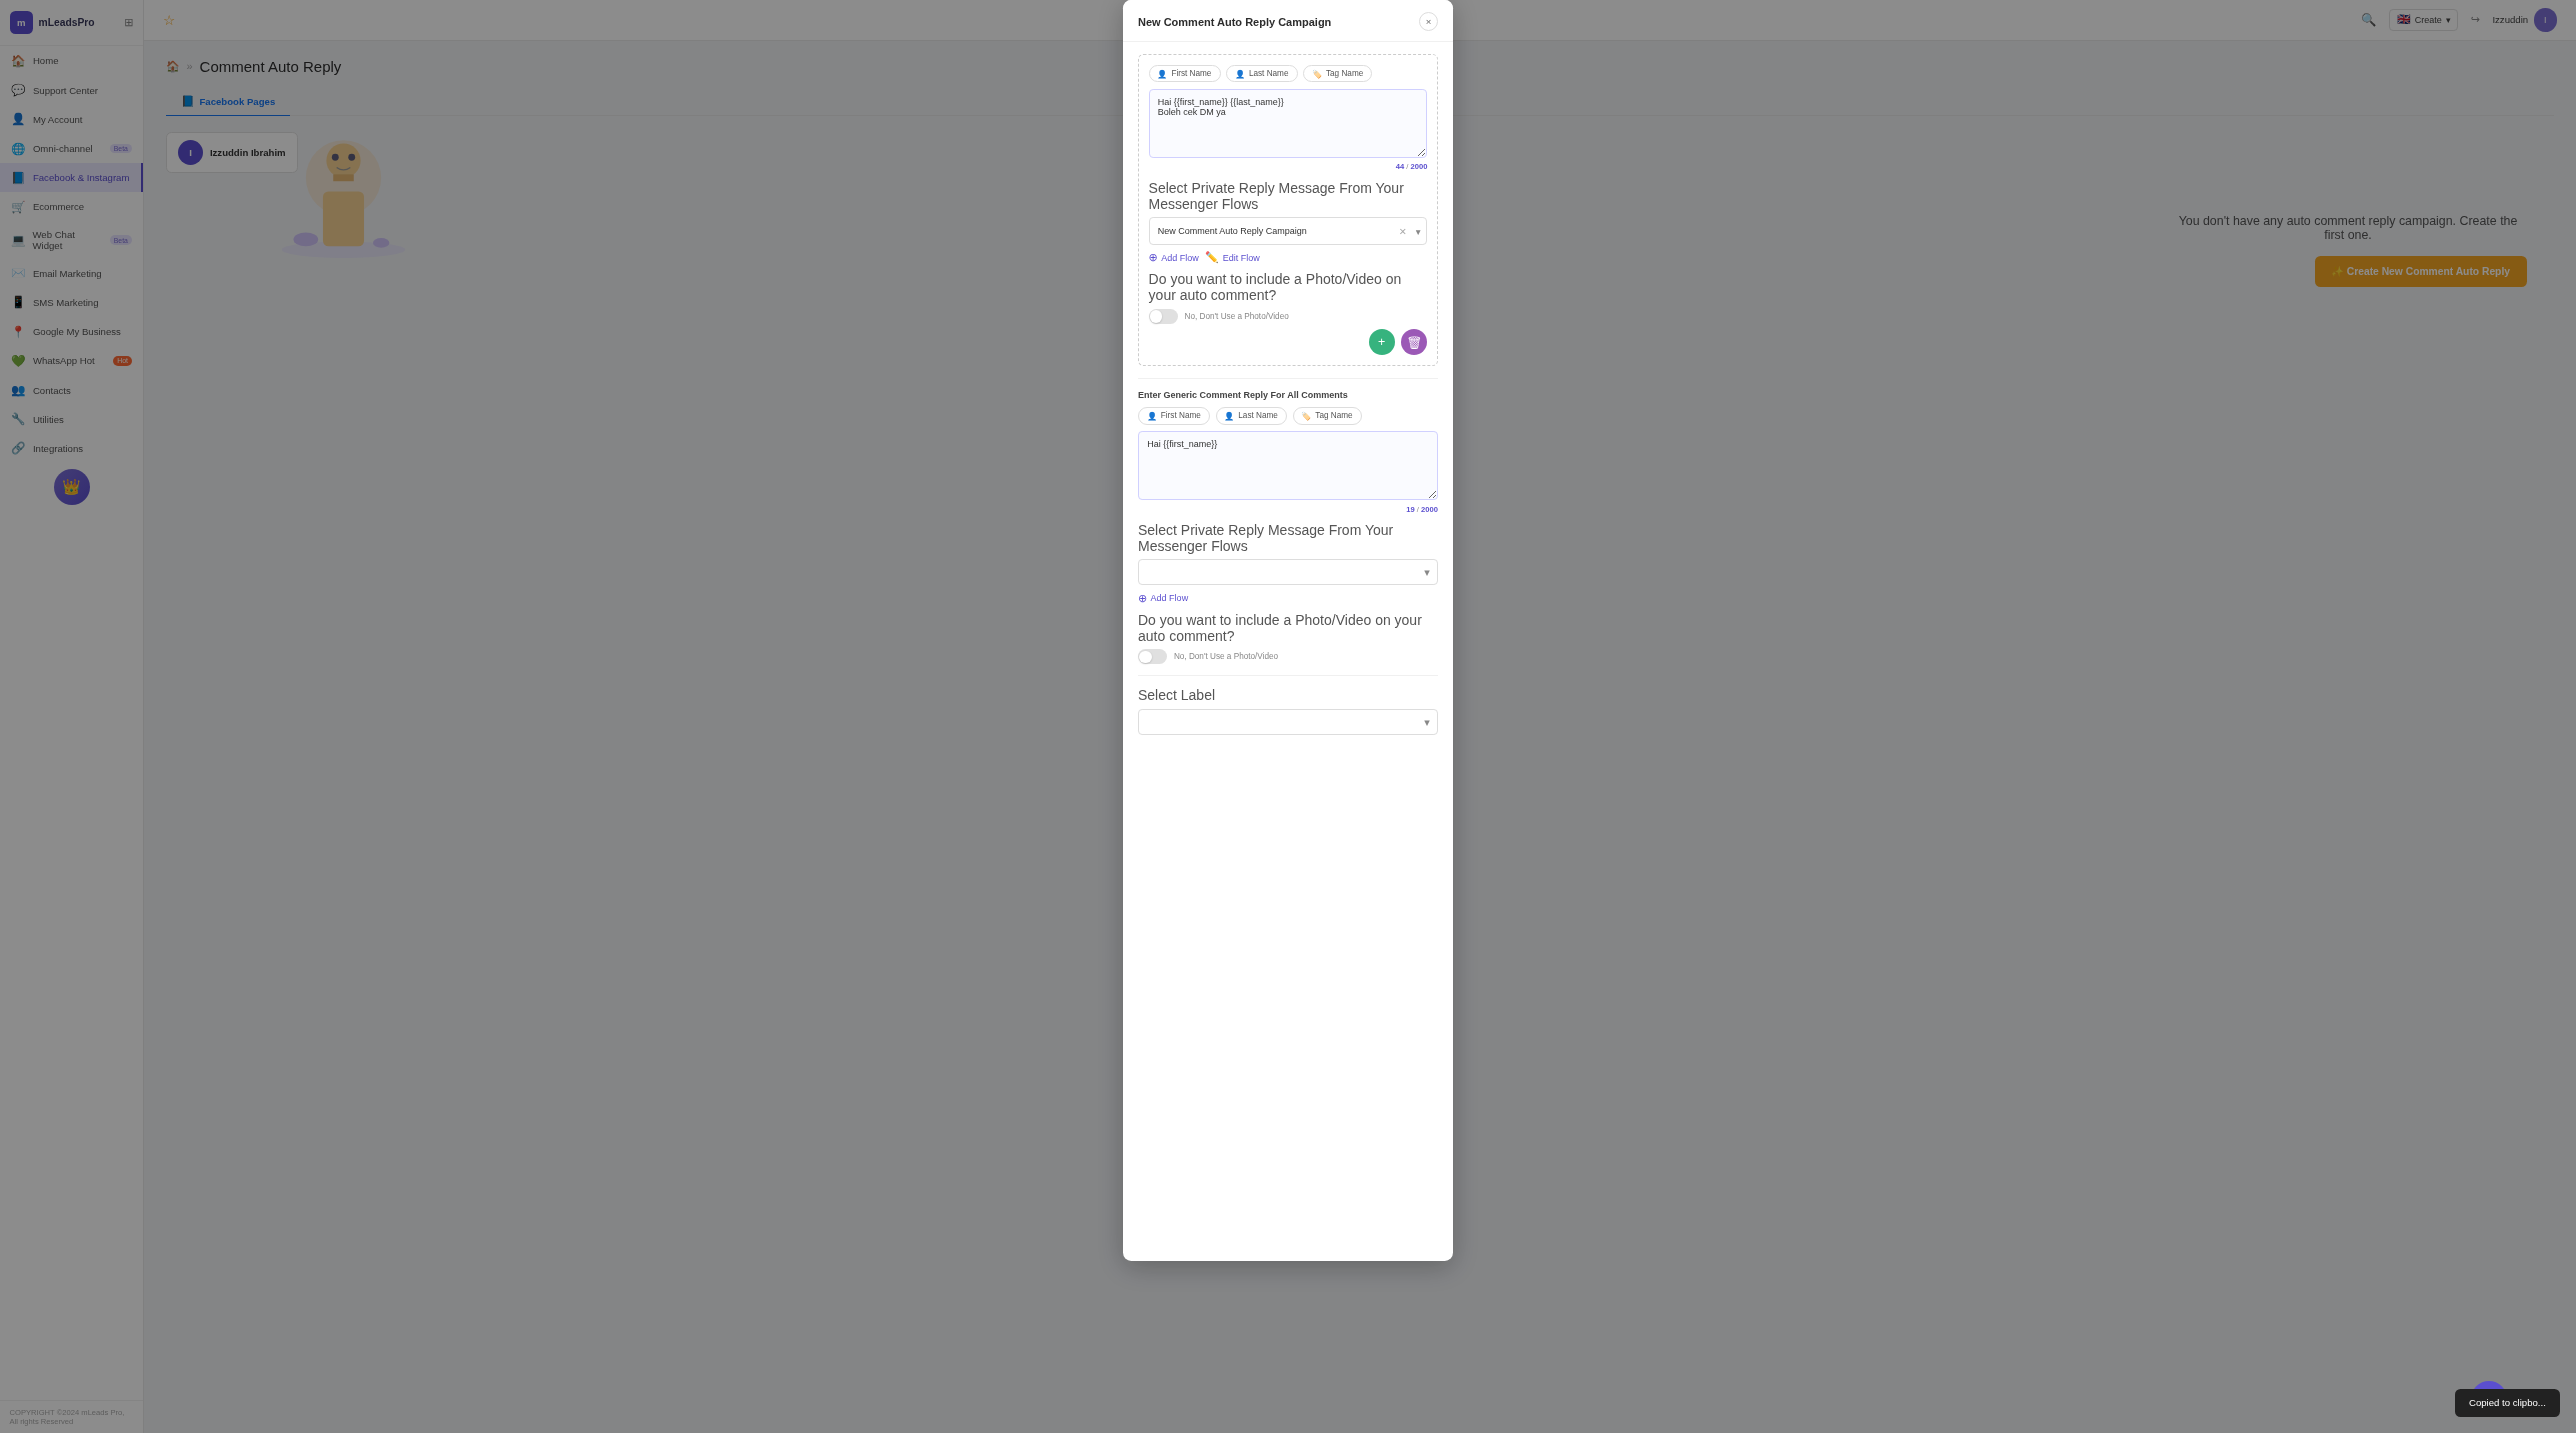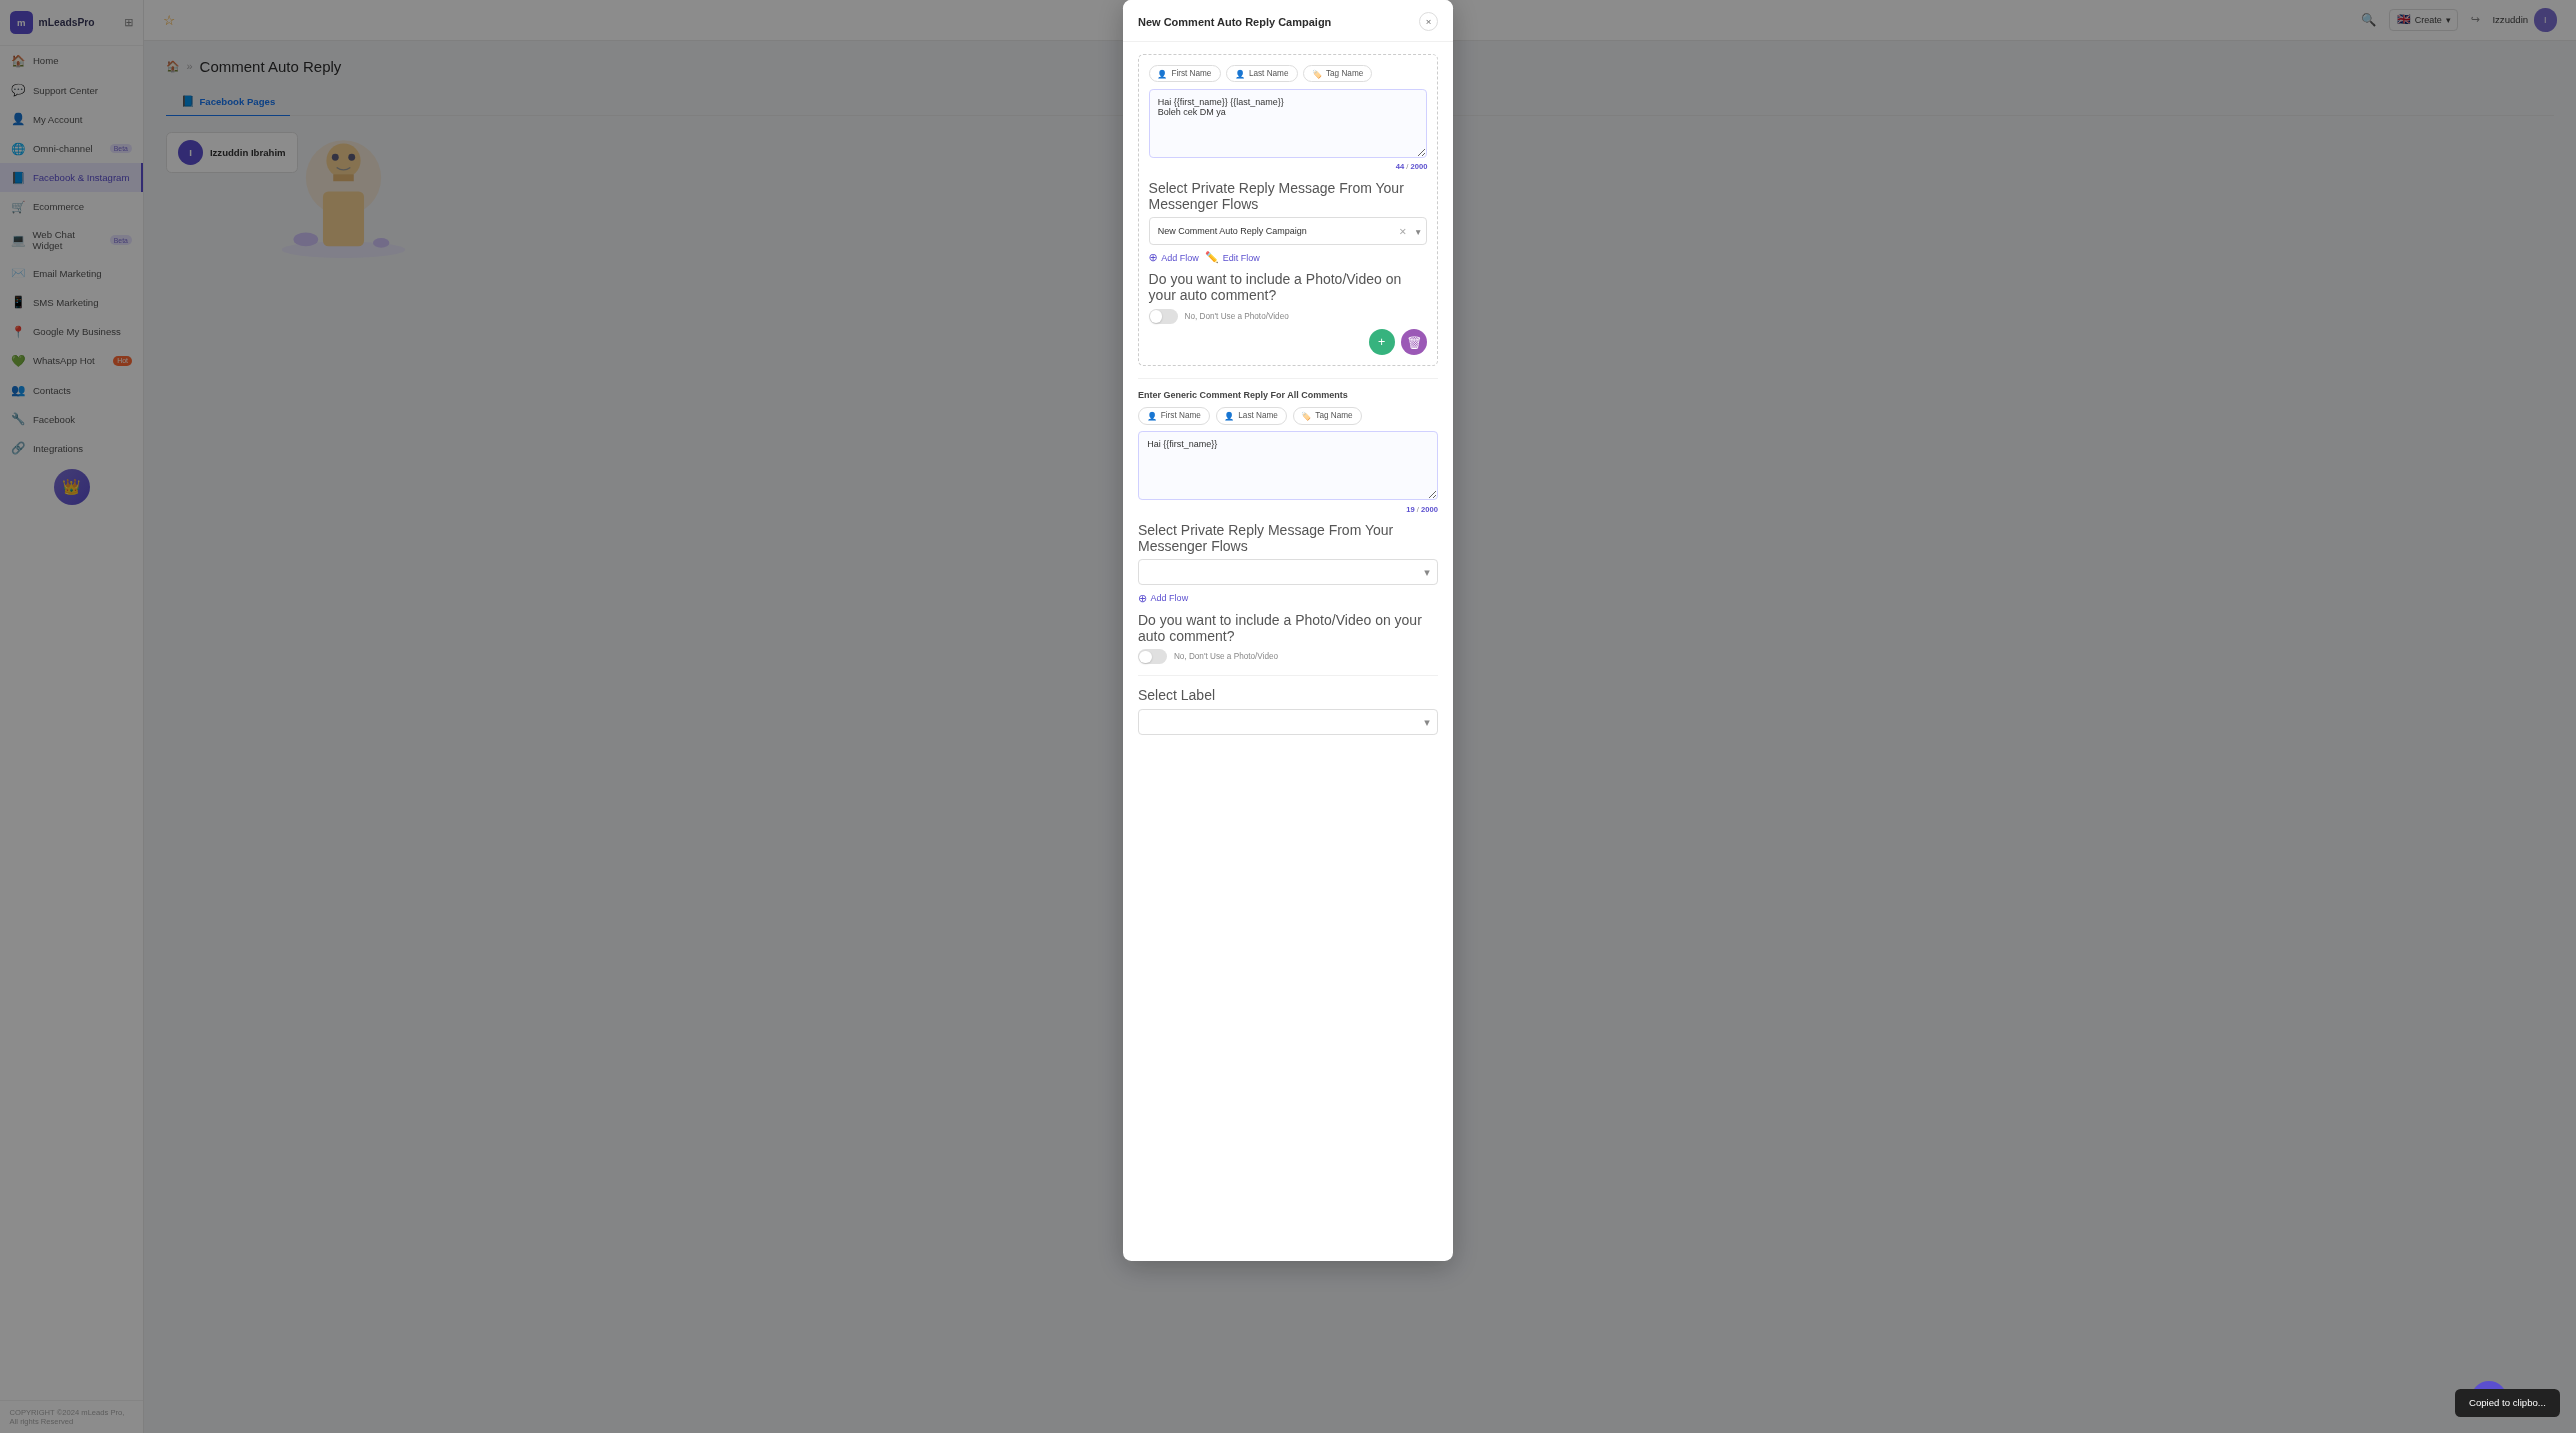--- a/index.html
+++ b/index.html
@@ -547,21 +547,21 @@
     <span class="icon">💚</span>
     <span>WhatsApp Hot</span>
     <span class="badge hot">Hot</span>
   </div>
   <div class="sidebar-item">
     <span class="icon">👥</span>
     <span>Contacts</span>
   </div>
   <div class="sidebar-item">
     <span class="icon">🔧</span>
-    <span>Facebook</span>
+    <span>Utilities</span>
   </div>
   <div class="sidebar-item">
     <span class="icon">🔗</span>
     <span>Integrations</span>
   </div>
 
   <div class="sidebar-avatar">
     <div class="crown-avatar">👑</div>
   </div>
 
@@ -618,20 +618,24 @@
         <rect x="95" y="75" width="30" height="10" fill="#e0a855"></rect>
         <circle cx="98" cy="50" r="5" fill="#3a3a5c"></circle>
         <circle cx="122" cy="50" r="5" fill="#3a3a5c"></circle>
         <path d="M100 65 Q110 72 120 65" stroke="#888" fill="none" stroke-width="2"></path>
 
         <ellipse cx="55" cy="170" rx="18" ry="10" fill="#c8b8f8"></ellipse>
         <ellipse cx="165" cy="175" rx="12" ry="7" fill="#c8b8f8"></ellipse>
       </svg>
     </div>
 
+    <div class="empty-state">
+      <p class="empty-text">You don't ha<span>ve any auto comment reply campaign. Create the first one.</span></p>
+      <button class="create-btn">✨ Create New Comment Auto Reply</button>
+    </div>
   </div>
 </div>
 
 <div class="overlay">
   <div class="modal">
     <div class="modal-header">
       <span class="modal-title">New Comment Auto Reply Campaign</span>
       <button class="modal-close">×</button>
     </div>
 

